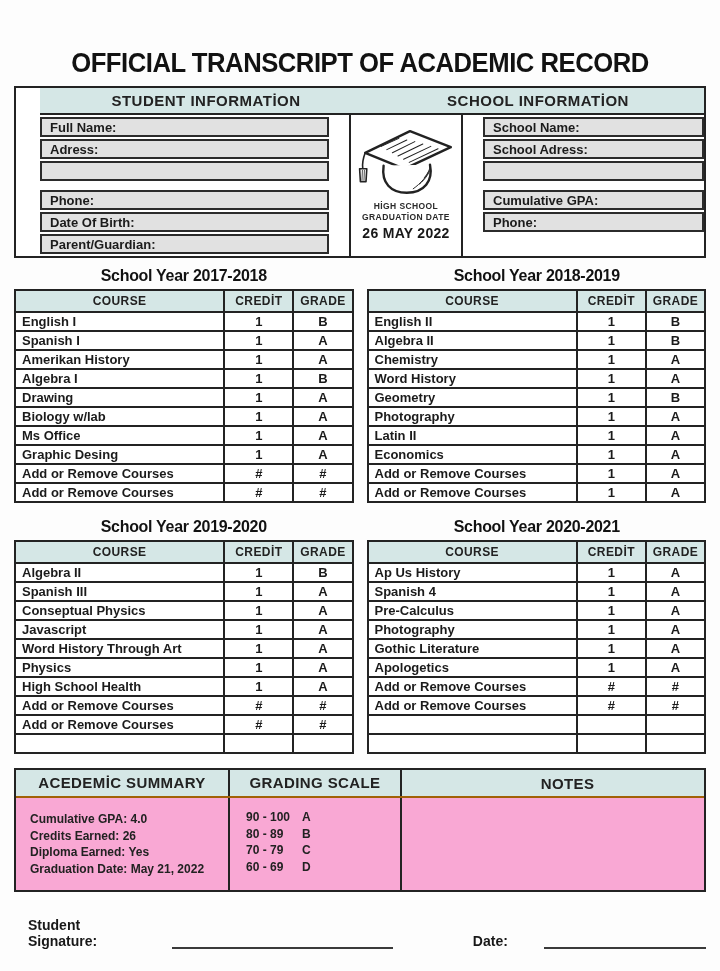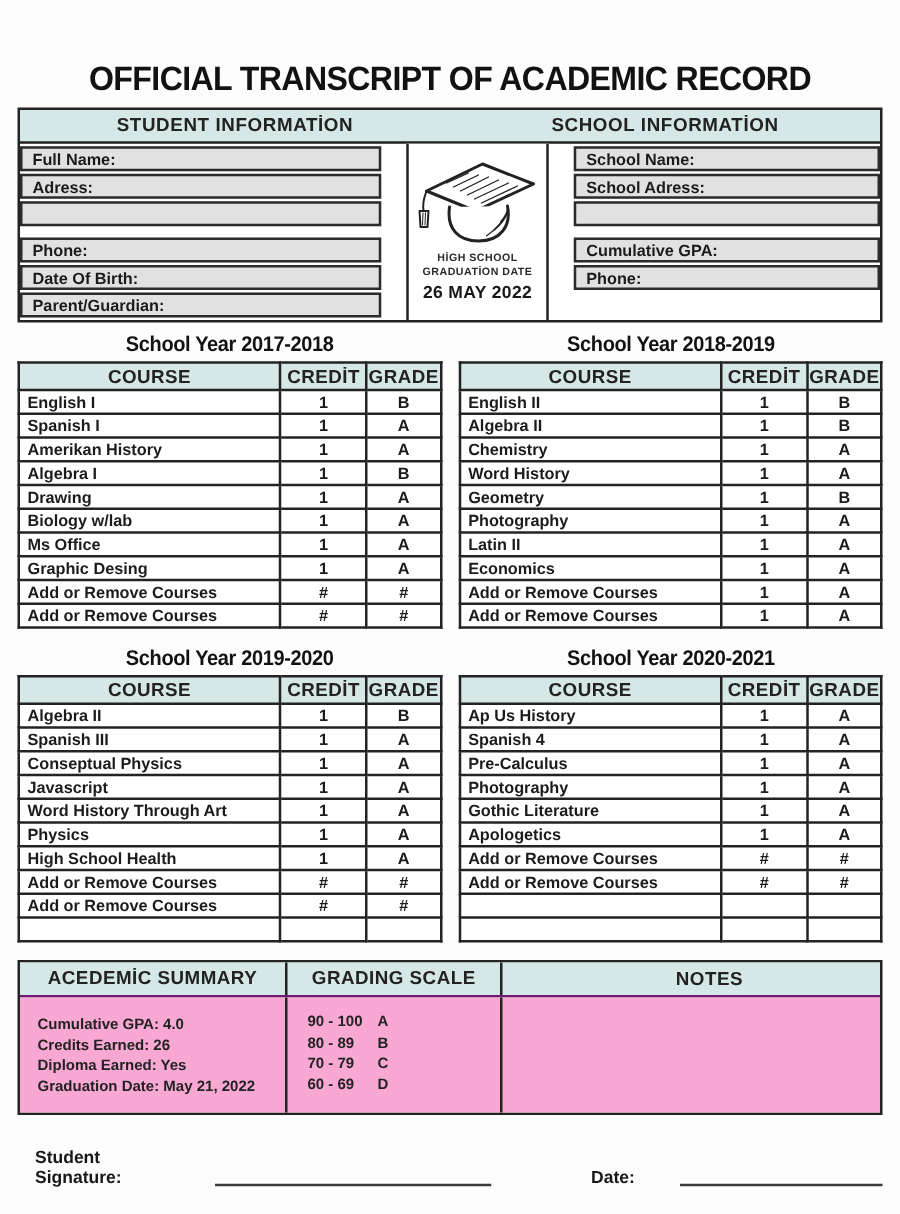--- a/index.html
+++ b/index.html
@@ -13,21 +13,21 @@
 
   
   .main-title {
     padding-top: 48px; text-align: center;
     font-size: 27px; font-weight: 700; letter-spacing: -0.5px;
     transform: scaleX(0.95); transform-origin: 50% 50%;
     color:#121212;
   }
 
   
-  .info-box { margin: 7px 14px 0 14px; border: 2px solid #232323; background:#fff; }
+  .info-box { margin: 7px 14px 0 14px; border: 2px solid #232323; background:#fff;padding-left:24px; }
   .info-header { display:flex; background:#d5e7e6; border-bottom:2px solid #232323; height:27px; align-items:center; }
   .info-header div { flex:1; text-align:center; font-weight:700; font-size:15px; letter-spacing:0.5px; color:#222; }
   .info-body { display:flex; height:141px;gap:20px; }
   .info-col { width:289px; display:flex; flex-direction:column; padding-top:2px; }
   .info-col.right { flex:1; }
   .info-mid {
     width:114px; border-left:2px solid #232323; border-right:2px solid #232323;
     display:flex; flex-direction:column; align-items:center; background:#fff;
   }
   .field {
@@ -40,33 +40,33 @@
   .grad-date { font-size:14px; font-weight:700; margin-top:2px; letter-spacing:0.3px; }
 
   
   .tables-grid { display:grid; grid-template-columns:1fr 1fr; column-gap:13px; row-gap:14px; margin:8px 14px 0 14px; }
   .year-title {
     text-align:center; font-weight:700; font-size:17px; letter-spacing:-0.3px;
     transform: scaleX(0.94); margin-bottom:3px; color:#121212;
   }
   table.courses { width:100%; border-collapse:collapse; border:2px solid #232323; background:#fff; }
   table.courses th {
-    background:#d5e7e6; border:2px solid #232323; font-size:15px; font-weight:700;
+    background:#d5e7e6; border:2px solid #232323; font-size:12px; font-weight:700;
     height:22px; letter-spacing:0.4px; color:#222;
   }
   table.courses td {
     border:2px solid #232323; font-weight:700; font-size:13px; height:19px; color:#1b1b1b;
   }
   td.course { text-align:left; padding-left:6px; width:62%; }
   td.cen { text-align:center; }
   col.c-credit { width:20.5%; } col.c-grade { width:17.5%; }
 
   
   .summary-box { margin:14px 14px 0 14px; border:2px solid #232323; }
-  .summary-header { display:flex; background:#d5e7e6; border-bottom:2px solid #701a75; height:28px; align-items:center; }
+  .summary-header { display:flex; background:#d5e7e6; border-bottom:2px solid #a16207; height:28px; align-items:center; }
   .summary-header .hcell { font-weight:700; font-size:15px; text-align:center; letter-spacing:0.4px; color:#222; }
   .h1c { width:214px; border-right:2px solid #232323; align-self:stretch; line-height:26px; }
   .h2c { width:172px; border-right:2px solid #232323; align-self:stretch; line-height:26px; }
   .h3c { flex:1;padding-left:29px; }
   .summary-body { display:flex; height:92px; background:#f9a8d4; }
   .sum-col { width:214px; border-right:2px solid #232323; padding:13px 0 0 14px; }
   .sum-col div { font-weight:700; font-size:12px; line-height:16.5px; color:#222; }
   .grade-col { width:172px; border-right:2px solid #232323; padding:11px 4px 0 16px; }
   .grade-row { font-weight:700; font-size:12px; line-height:16.5px; color:#222; }
   .grade-row .range { display:inline-block; width:56px; }

